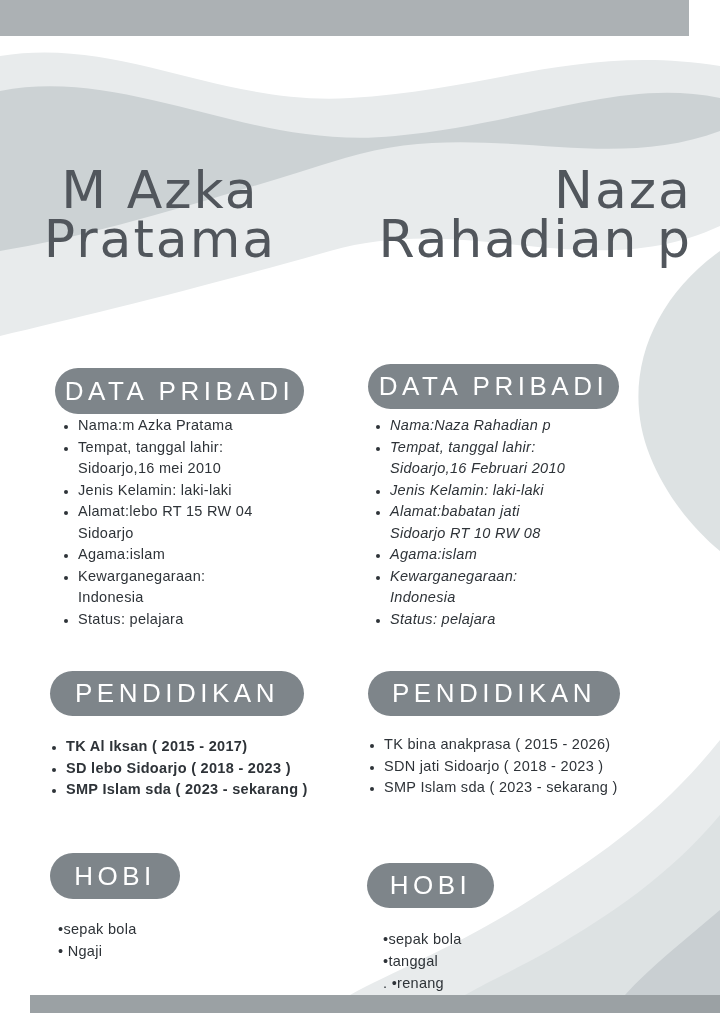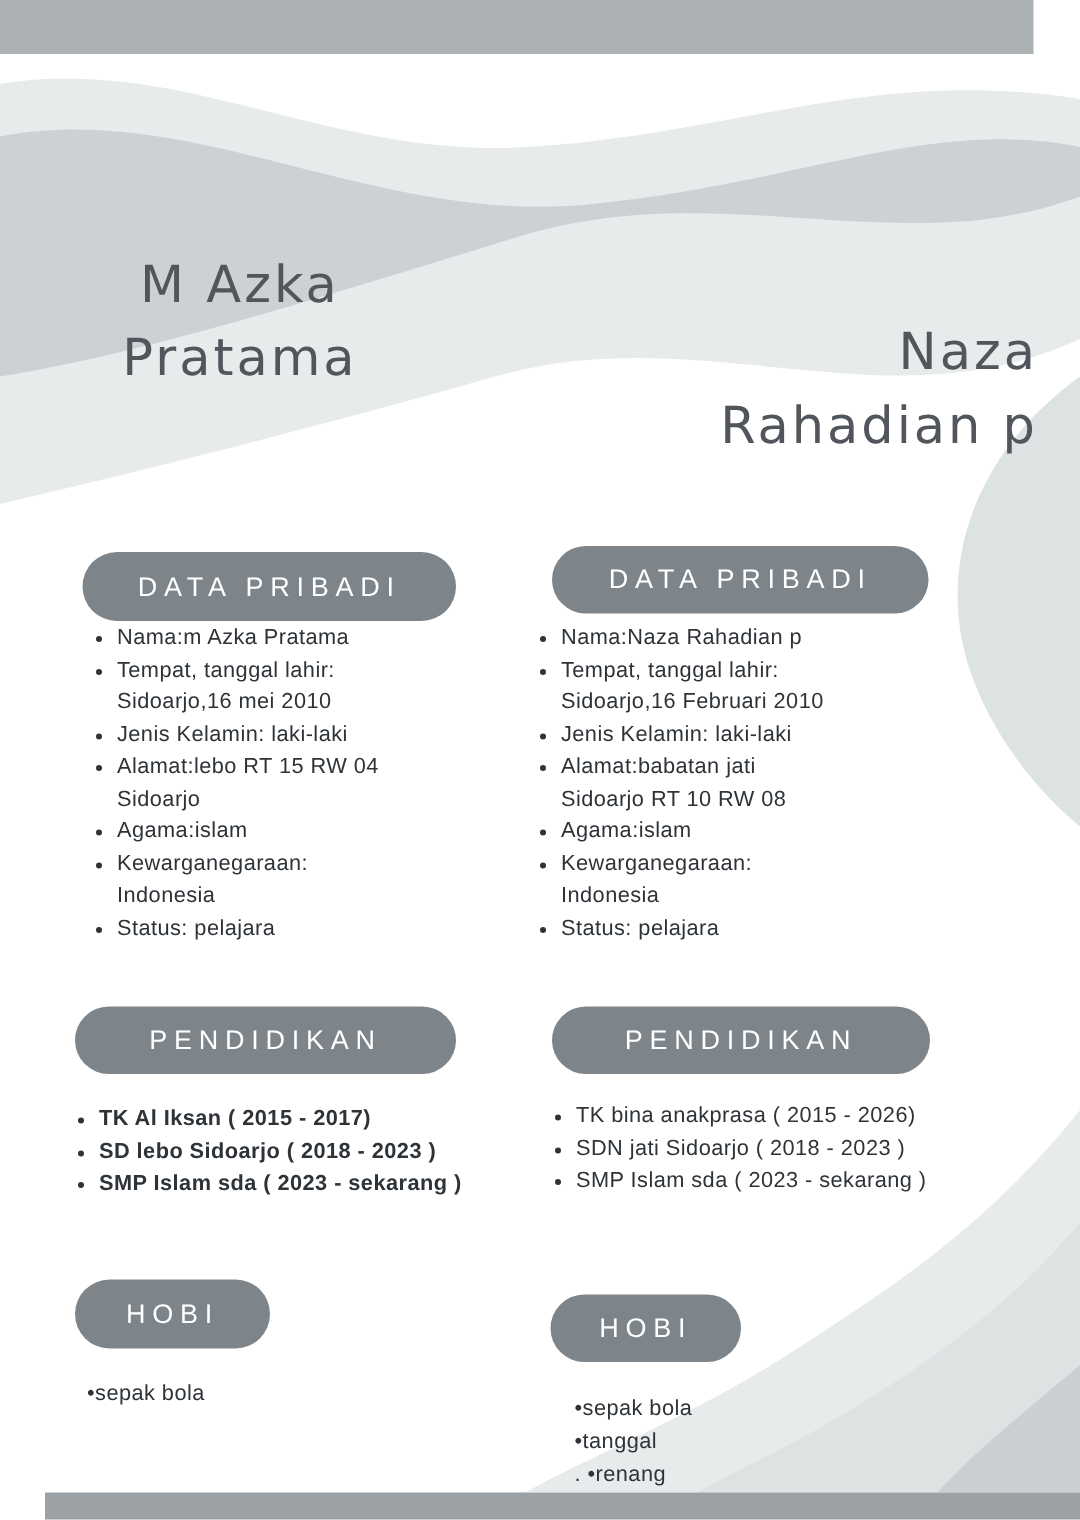--- a/index.html
+++ b/index.html
@@ -20,53 +20,53 @@
   svg.decor-top{position:absolute;top:36px;left:0;}
   svg.decor-bottom{position:absolute;bottom:18px;right:0;}
   .w-light{fill:var(--wave-light,#e8ebec);}
   .w-medium{fill:var(--wave-medium,#ccd2d4);}
   .w-soft{fill:var(--wave-soft,#dde2e3);}
   .w-corner{fill:var(--wave-corner,#c9cfd2);}
 
   .name{
     position:absolute;
     font-family:"DejaVu Sans",sans-serif;
-    font-size:34px;line-height:49px;letter-spacing:2px;
+    font-size:52px;line-height:49px;letter-spacing:2px;
     color:var(--name-text,#51565c);
   }
   .name-left{left:10px;top:166px;width:300px;text-align:center;}
-  .name-right{left:360px;top:166px;width:332px;text-align:right;margin-top:45px;}
+  .name-right{left:360px;top:166px;width:332px;text-align:right;}
 
   .pill{
     position:absolute;
     background:var(--pill-bg,#7e858a);
     color:var(--pill-text,#ffffff);
     border-radius:26px;
     display:flex;align-items:center;justify-content:center;
-    font-size:18px;letter-spacing:4.5px;
+    font-size:26px;letter-spacing:4.5px;
   }
   .pill-dp-left {left:55px; top:368px;width:249px;height:46px;}
   .pill-dp-right{left:368px;top:364px;width:251px;height:45px;}
   .pill-pen-left {left:50px; top:671px;width:254px;height:45px;}
   .pill-pen-right{left:368px;top:671px;width:252px;height:45px;}
   .pill-hobi-left {left:50px; top:853px;width:130px;height:46px;}
   .pill-hobi-right{left:367px;top:863px;width:127px;height:45px;}
 
   ul.blist{
     position:absolute;margin:0;
     list-style:disc;padding-left:18px;
     color:var(--body-text,#2e3338);
     font-size:14.5px;line-height:21.5px;letter-spacing:0.3px;
   }
   ul.blist li{white-space:pre-line;}
   ul.blist li::marker{color:var(--body-text,#2e3338);font-size:12px;}
   ul.plain{list-style:none;padding-left:0;line-height:22px;}
 
   .list-dp-left {left:60px; top:415px;width:268px;}
-  .list-dp-right{left:356px;top:415px;width:268px;}
+  .list-dp-right{left:372px;top:415px;width:268px;font-style:italic;}
   .list-pen-left {left:48px; top:736px;width:312px;font-weight:bold;}
   .list-pen-right{left:366px;top:734px;width:334px;}
   .hobi-left {left:58px; top:918px;width:200px;}
   .hobi-right{left:383px;top:928px;width:200px;}
 </style>
 </head>
 <body>
 
 <div class="page">
 
@@ -142,20 +142,21 @@
       <li>TK bina anakprasa  ( 2015 - 2026)</li>
       <li>SDN jati Sidoarjo ( 2018 - 2023 )</li>
       <li>SMP Islam sda ( 2023 - sekarang )</li>
     </ul>
 
   <div class="pill pill-hobi-left">
     <span>HOBI</span>
   </div>
   <ul class="blist plain hobi-left">
       <li>•sepak bola</li>
+      <li>• Ngaji</li>
     </ul>
 
   <div class="pill pill-hobi-right">
     <span>HOBI</span>
   </div>
   <ul class="blist plain hobi-right">
       <li>•sepak bola</li>
       <li>•tanggal</li>
       <li>. •renang</li>
     </ul>

